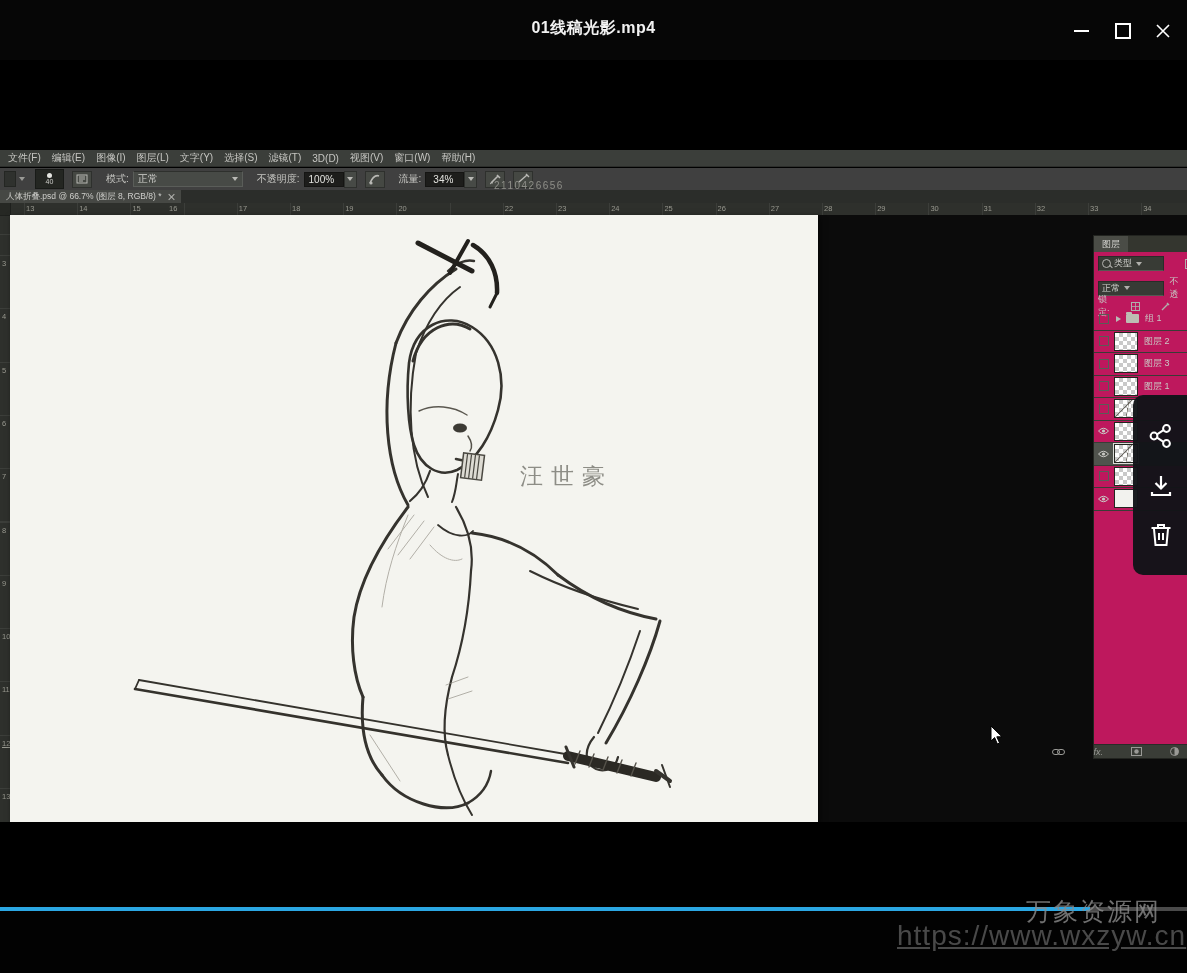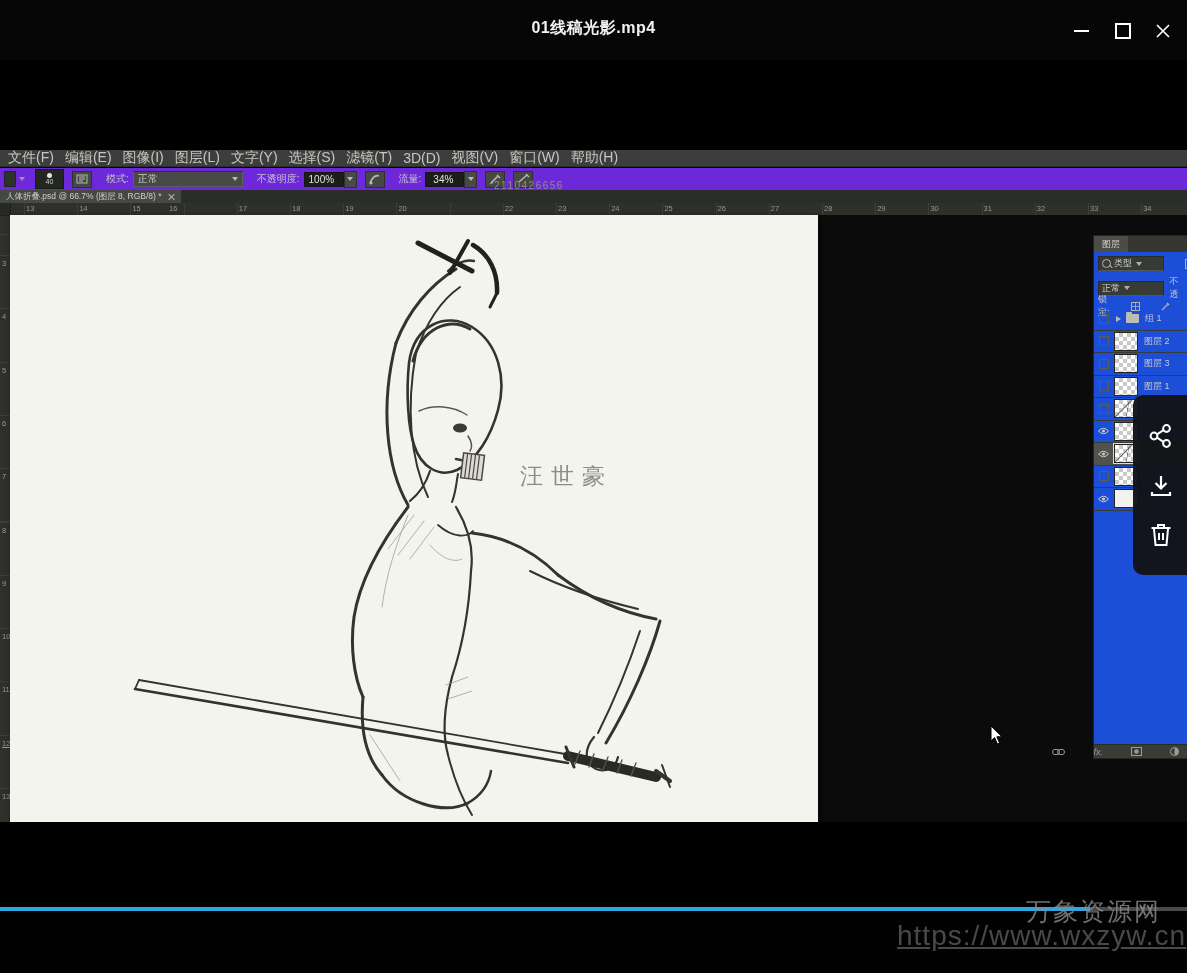--- a/index.html
+++ b/index.html
@@ -11,23 +11,23 @@
   #titlebar{left:0;top:0;width:1187px;height:60px;background:#060606;}
   #win-title{left:0;top:18px;width:1187px;text-align:center;color:#f2f2f2;font-size:16px;font-weight:bold;letter-spacing:.5px;}
   .winbtn{top:18px;width:30px;height:26px;display:flex;align-items:center;justify-content:center;cursor:default;}
   #btn-min{left:1066px;} #btn-max{left:1108px;} #btn-close{left:1148px;}
   #btn-min i{display:block;width:15px;height:2px;background:#fff;}
   #btn-max i{display:block;width:12px;height:12px;border:2px solid #fff;}
 
   
   #menubar{left:0;top:150px;width:1187px;height:17px;background:#3b3e3a;border-bottom:1px solid #2c2e2b;
            display:flex;align-items:center;gap:11px;padding-left:8px;box-sizing:border-box;}
-  #menubar span{font-size:14px;color:#c6c6c2;white-space:nowrap;}
-
-  #optionsbar{left:0;top:168px;width:1187px;height:22px;background:#6d28d9;border-bottom:6px solid #ec4899;
+  #menubar span{font-size:10px;color:#c6c6c2;white-space:nowrap;}
+
+  #optionsbar{left:0;top:168px;width:1187px;height:22px;background:#404040;border-bottom:6px solid #ec4899;
               display:flex;align-items:center;font-size:10px;color:#c6c6c2;}
   .opt-label{margin:0 4px 0 14px;white-space:nowrap;}
   .dropdown{height:14px;background:#474a46;border:1px solid #5a5d59;border-top-color:#2e302d;display:flex;align-items:center;
             padding:0 4px;position:relative;color:#d2d2ce;}
   .dropdown .arr{width:0;height:0;border-left:3.5px solid transparent;border-right:3.5px solid transparent;border-top:4px solid #b9b9b5;margin-left:auto;}
   .darkfield{height:13px;background:#1d1d1b;border:1px solid #151513;color:#e3e3df;display:flex;align-items:center;padding:0 4px;}
   .spinbtn{width:11px;height:15px;background:#474a46;border:1px solid #2e302d;display:flex;align-items:center;justify-content:center;}
   .spinbtn i{width:0;height:0;border-left:3px solid transparent;border-right:3px solid transparent;border-top:4px solid #b9b9b5;}
   #tool-swatch{width:10px;height:14px;background:#2f312e;margin-left:4px;border:1px solid #242623;}
   #tool-arrow{width:0;height:0;border-top:4px solid #9a9a96;border-left:3px solid transparent;border-right:3px solid transparent;margin-left:3px;}
@@ -50,21 +50,21 @@
   #vruler{left:0;top:215px;width:10px;height:607px;background:#2e302c;border-right:1px solid #1e201d;
           background-image:repeating-linear-gradient(180deg,#3c3e3a 0 1px,transparent 1px 53.3px);background-position:0 40px;}
   .vtick{position:absolute;left:2px;font-size:7.5px;color:#98988f;}
   #ruler-corner{left:0;top:203px;width:10px;height:12px;background:#26282425;background:#262824;border-right:1px solid #1e201d;border-bottom:1px solid #1e201d;}
 
   #pasteboard{left:818px;top:215px;width:369px;height:607px;background:#0b0b0b;}
   #canvas{left:10px;top:215px;width:808px;height:607px;background:#f4f4ef;box-shadow:2px 2px 6px rgba(0,0,0,.6);}
   #signature{left:510px;top:246px;font-family:"Liberation Serif",serif;font-size:23px;color:#8d8d86;letter-spacing:8px;}
 
   
-  #layers-panel{left:1093px;top:235px;width:94px;height:524px;background:#1d4ed8;border:1px solid #222420;border-right:none;box-sizing:border-box;}
+  #layers-panel{left:1093px;top:235px;width:94px;height:524px;background:#be185d;border:1px solid #222420;border-right:none;box-sizing:border-box;}
   #lp-tabs{position:absolute;left:0;top:0;width:100%;height:16px;background:#34362f;display:flex;}
   #lp-tab{background:#4a4c46;color:#d4d4d0;font-size:9px;padding:2px 8px 0 8px;}
   .lp-row{position:absolute;left:3px;display:flex;align-items:center;font-size:9px;color:#c6c6c2;}
   .lp-field{background:#383b35;border:1px solid #2a2c28;border-bottom-color:#555852;height:13px;display:flex;align-items:center;padding:0 3px;color:#d2d2ce;}
   .lp-field .arr{width:0;height:0;border-left:3px solid transparent;border-right:3px solid transparent;border-top:4px solid #b0b0ac;margin-left:4px;}
   .mag{width:7px;height:7px;border:1px solid #b5b5b1;border-radius:50%;position:relative;margin-right:3px;}
   .mag::after{content:"";position:absolute;left:6px;top:6px;width:4px;height:1px;background:#b5b5b1;transform:rotate(45deg);}
   .mini-icon{display:inline-flex;align-items:center;justify-content:center;margin-left:21px;}
 
   #layer-rows{position:absolute;left:0;top:72px;width:100%;}

